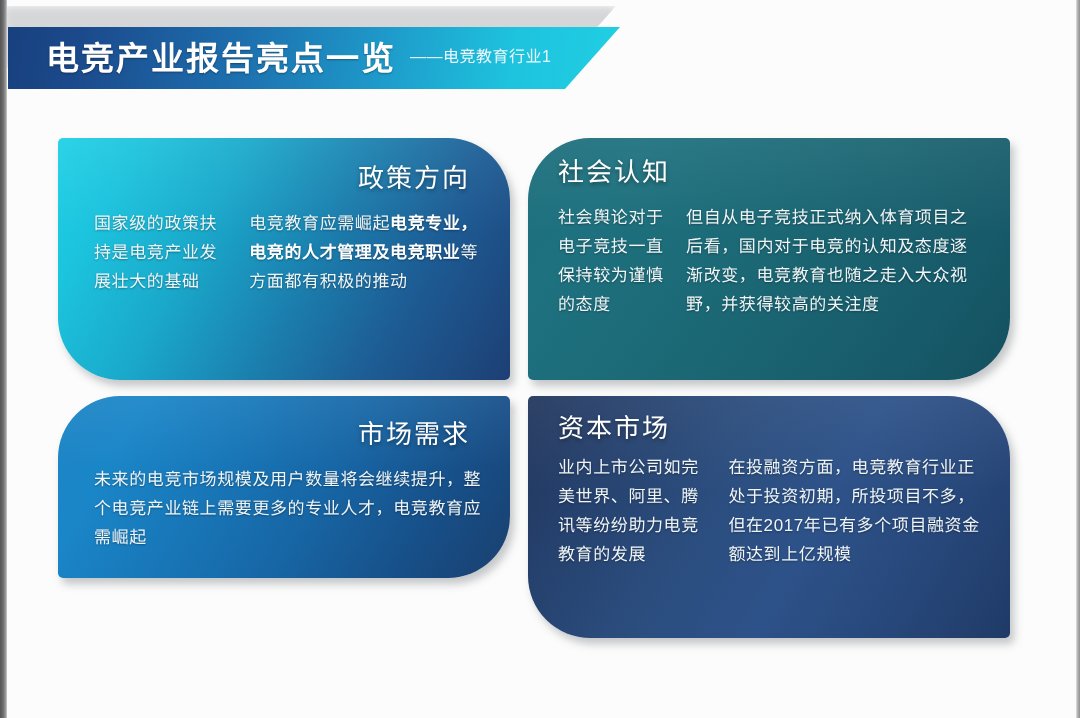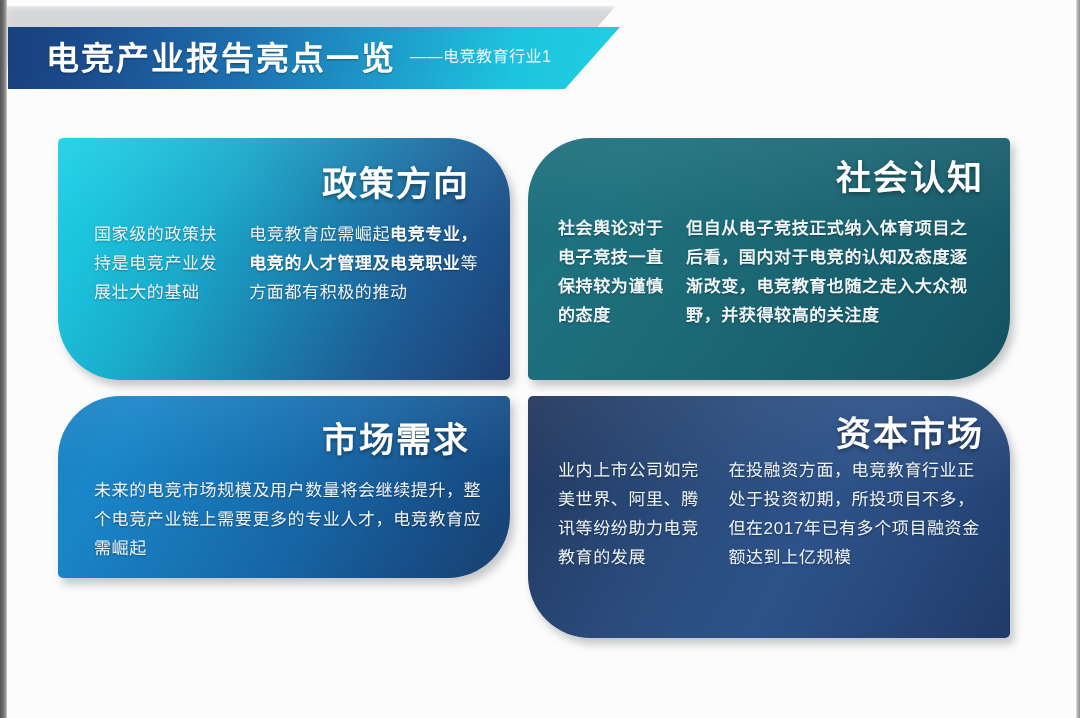--- a/index.html
+++ b/index.html
@@ -118,29 +118,29 @@
     position: relative;
     width: 100%;
     height: 100%;
     box-sizing: border-box;
     padding: 16px 24px 16px 36px;
     display: flex;
     flex-direction: column;
   }
   .card-title {
     color: #ffffff;
-    font-size: 35px;
-    font-weight: 700;
+    font-size: 26px;
+    font-weight: 400;
     letter-spacing: 2px;
     line-height: 1.25;
     text-shadow: 0 2px 4px rgba(0,0,0,0.40);
     margin-bottom: 14px;
   }
   .title-right { text-align: right; padding-right: 16px; }
-  .title-left  { text-align: right; }
+  .title-left  { text-align: left; }
   .card-body {
     display: flex;
     flex-direction: row;
     gap: 20px;
   }
   .para {
     color: #f0f6f8;
     font-size: 17px;
     line-height: 1.72;
     letter-spacing: 0.6px;
@@ -200,23 +200,23 @@
     border-radius: 5px 62px 5px 62px;
     background: linear-gradient(120deg,
         #22365c 0%,
         #25406c 16%,
         #2b4d7e 38%,
         #2d5289 58%,
         #27477a 80%,
         #1f3a66 100%);
   }
   #card-capital .card-inner { padding: 16px 26px 16px 30px; }
-  #card-capital .card-title { margin-bottom: 0; }
+  #card-capital .card-title { margin-bottom: 8px; }
   #card-capital .card-body { }
-  #card-social .card-body { gap: 22px; font-weight: bold; }
+  #card-social .card-body { gap: 22px; }
 
   
   .sheen {
     position: absolute;
     inset: 0;
     pointer-events: none;
     background: linear-gradient(180deg, rgba(255,255,255,0.06) 0%, rgba(255,255,255,0) 40%);
   }
 </style>
 </head>

